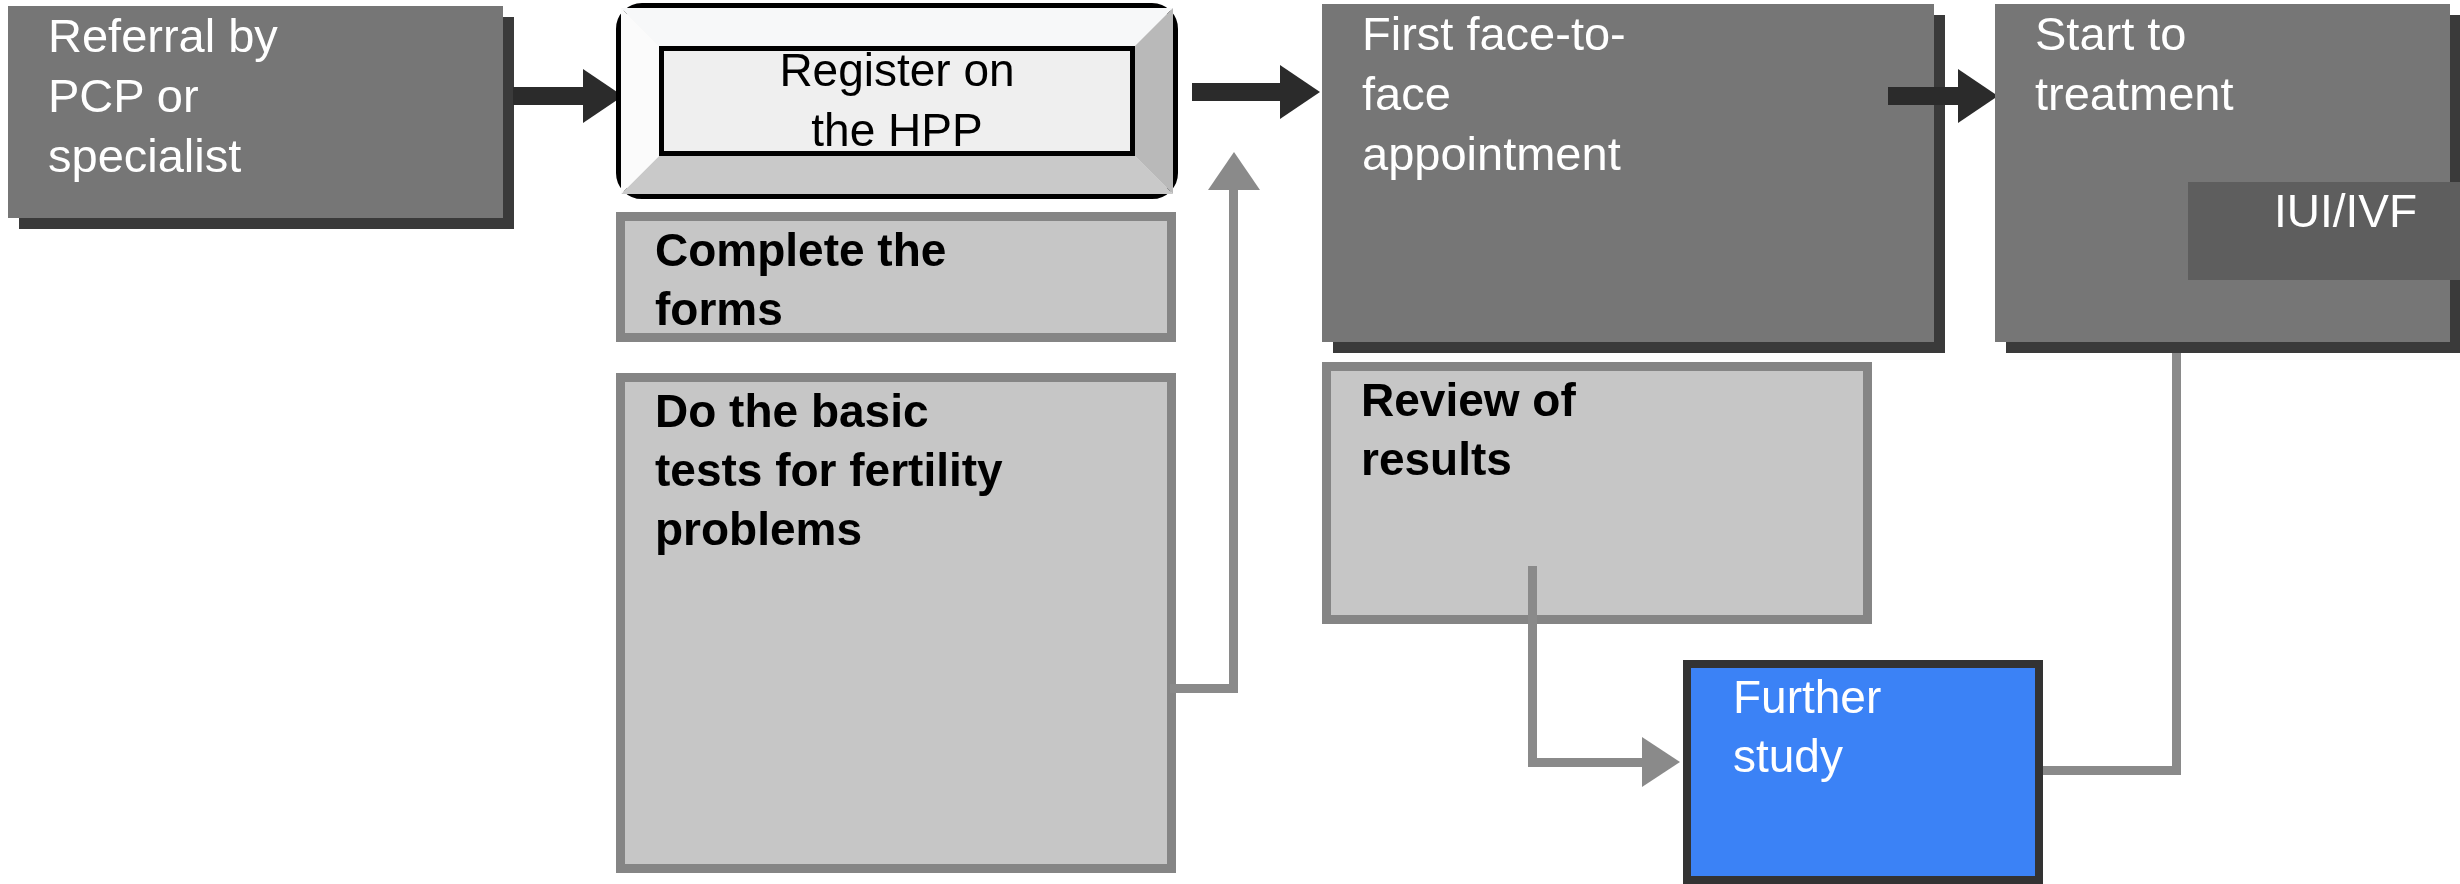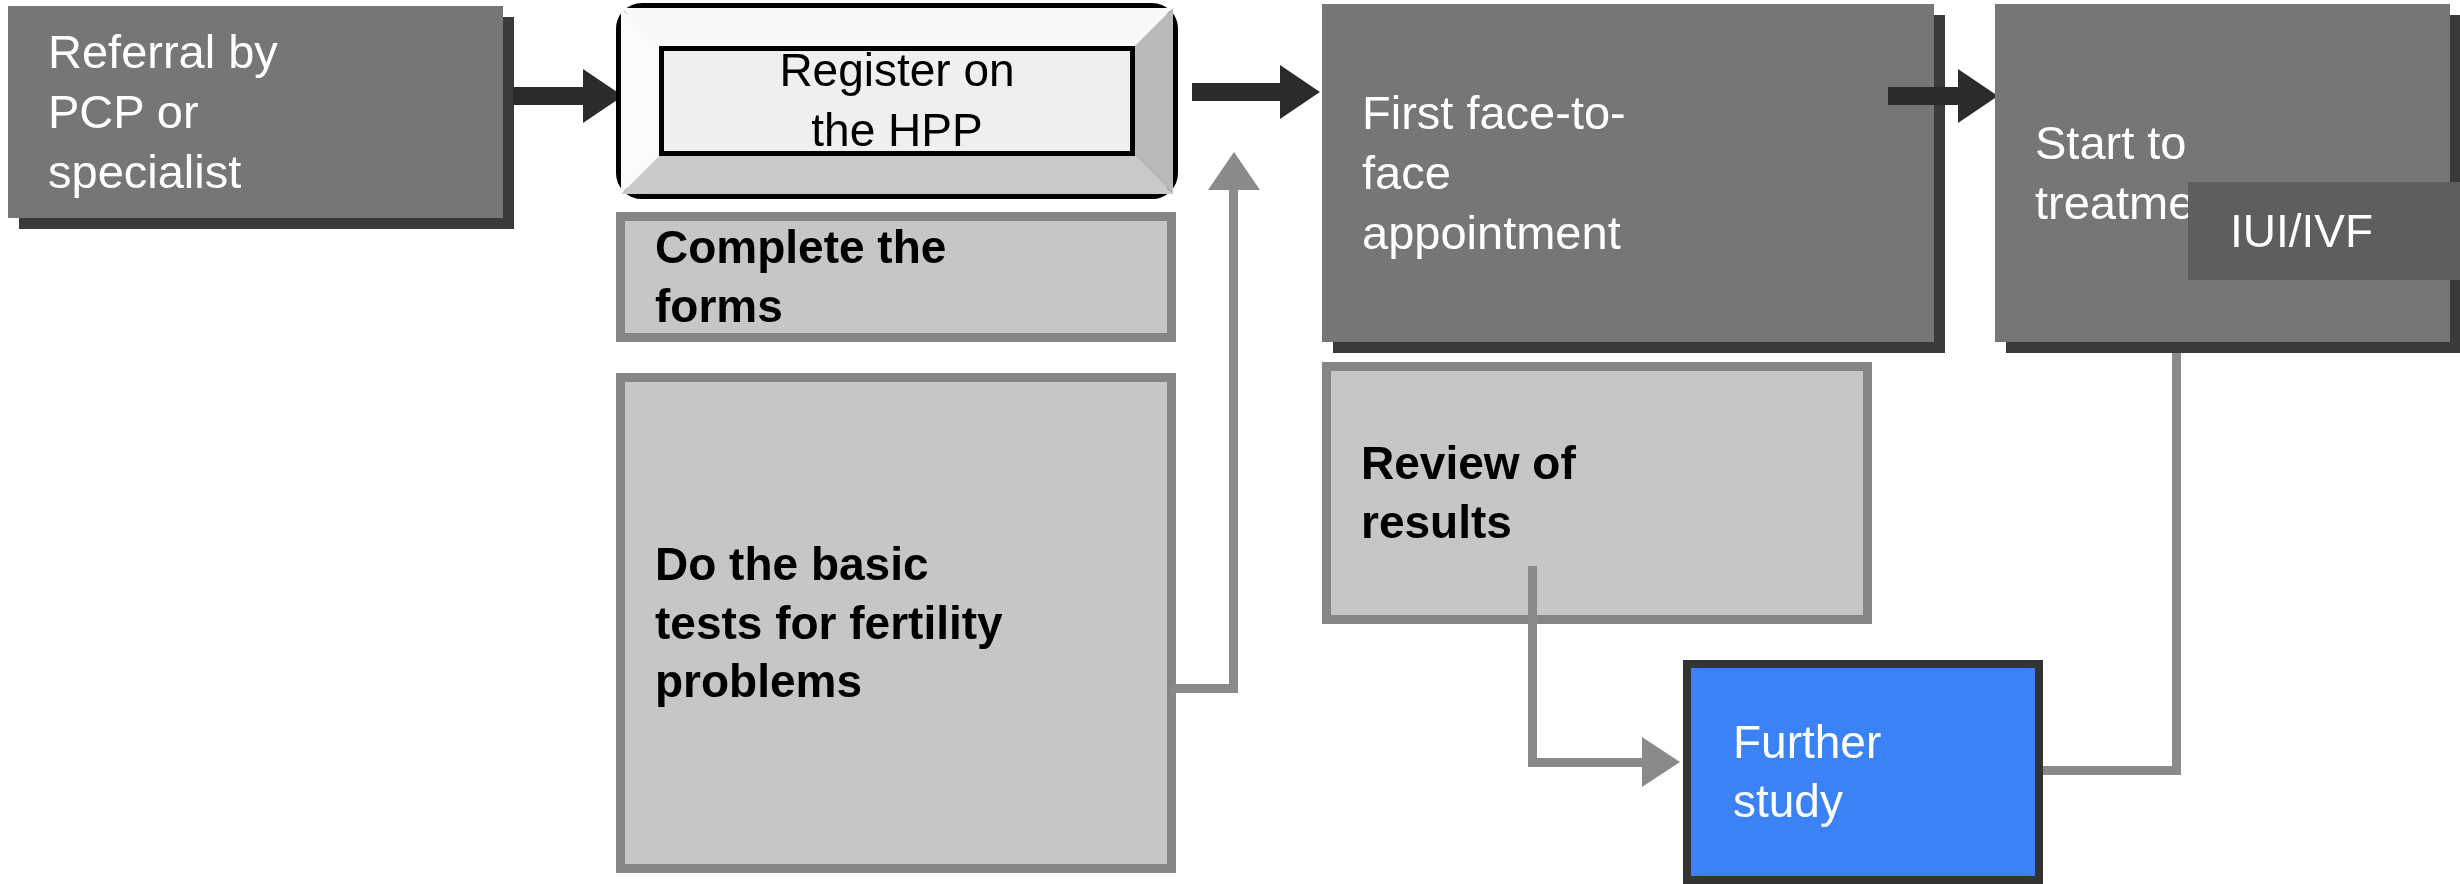--- a/index.html
+++ b/index.html
@@ -14,21 +14,20 @@
     background: #ffffff;
     font-family: "Liberation Sans", sans-serif;
     overflow: hidden;
   }
 
   
   .node {
     position: absolute;
     box-sizing: border-box;
     display: flex;
-    align-items: center;
     justify-content: flex-start;
   }
   .node .label {
     display: block;
     width: 100%;
     white-space: pre-line;
     line-height: 1.28;
   }
 
   
@@ -253,17 +252,17 @@
   <div class="arrow-black" style="left:1888px; top:96px; width:110px;">
     <div class="shaft" style="width:72px;"></div>
     <div class="head" style="left:70px;"></div>
   </div>
 
   <div class="node node-dark" style="left:1995px; top:4px; width:455px; height:338px;">
     <span class="label">Start to
 treatment</span>
   </div>
 
-  <div class="node node-darker" style="left:2188px; top:182px; width:272px; height:98px;">
+  <div class="node node-darker" style="left:2188px; top:182px; width:272px; height:98px;padding-left:44px;">
     <span class="label">IUI/IVF</span>
   </div>
 
 </div>
 
 </body></html>

